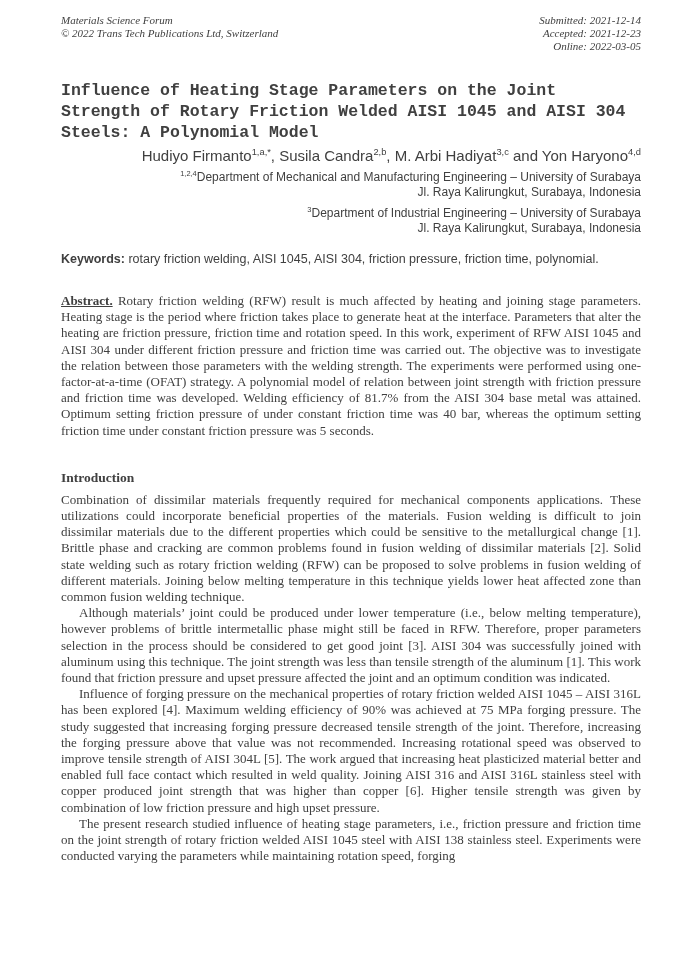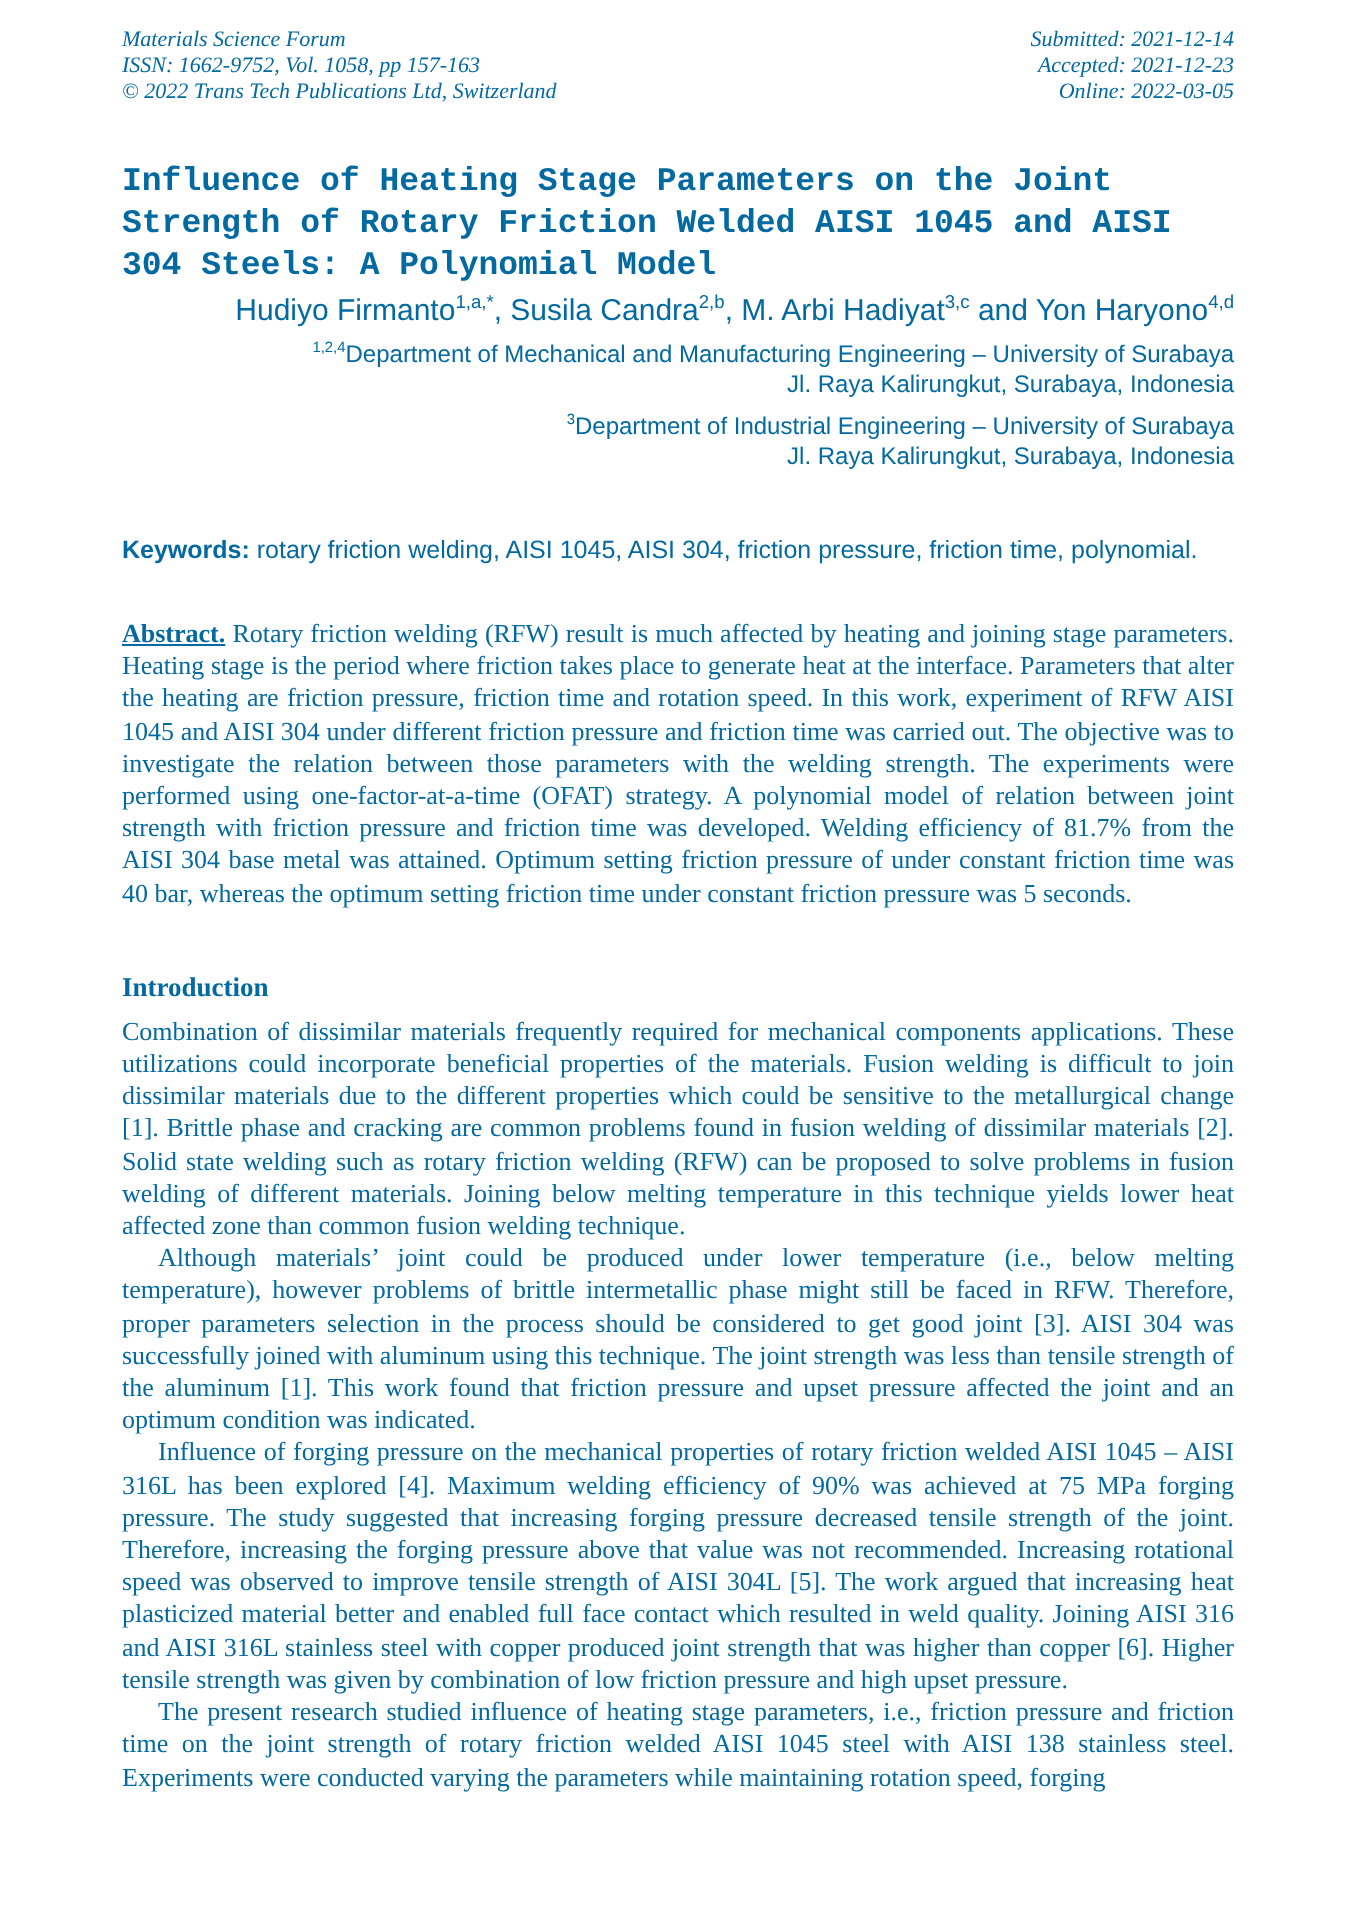--- a/index.html
+++ b/index.html
@@ -1,23 +1,23 @@
 <!DOCTYPE html>
 <html><head>
 <meta charset="utf-8">
 <style>
   html, body { margin: 0; padding: 0; background: #ffffff; }
   .page {
     position: relative;
     width: 678px;
     height: 959px;
     background: #ffffff;
-    color: #0369a1;
+    color: #404040;
     box-sizing: border-box;
-    padding: 14px 61px 0 61px;
+    padding: 14px 37px 0 61px;
     overflow: hidden;
     font-family: "Liberation Serif", serif;
   }
   
   .meta {
     display: flex;
     justify-content: space-between;
     font-family: "Liberation Serif", serif;
     font-style: italic;
     font-size: 11px;
@@ -44,21 +44,21 @@
     margin-top: 5px;
     font-family: "Liberation Sans", sans-serif;
     font-size: 12px;
     line-height: 15px;
     text-align: right;
   }
   .affil + .affil { margin-top: 6px; }
   sup { font-size: 0.62em; line-height: 0; vertical-align: super; }
   
   .keywords {
-    margin-top: 31px;
+    margin-top: 15px;
     font-family: "Liberation Sans", sans-serif;
     font-size: 12.5px;
     line-height: 16px;
     text-align: left;
   }
   .keywords b { font-weight: bold; }
   
   .abstract {
     margin-top: 26px;
     font-size: 13px;
@@ -83,21 +83,20 @@
   p.body.ind { text-indent: 18px; }
 </style>
 </head>
 <body>
 
 <div class="page">
 
   <header class="meta">
     <div class="meta-left">
       <div>Materials Science Forum</div>
-      <div>ISSN: 1662-9752, Vol. 1058, pp 157-163</div>
       <div>© 2022 Trans Tech Publications Ltd, Switzerland</div>
     </div>
     <div class="meta-right">
       <div>Submitted: 2021-12-14</div>
       <div>Accepted: 2021-12-23</div>
       <div>Online: 2022-03-05</div>
     </div>
   </header>
 
   <h1 class="title">Influence of Heating Stage Parameters on the Joint Strength of Rotary Friction Welded AISI 1045 and AISI 304 Steels: A Polynomial Model</h1>

